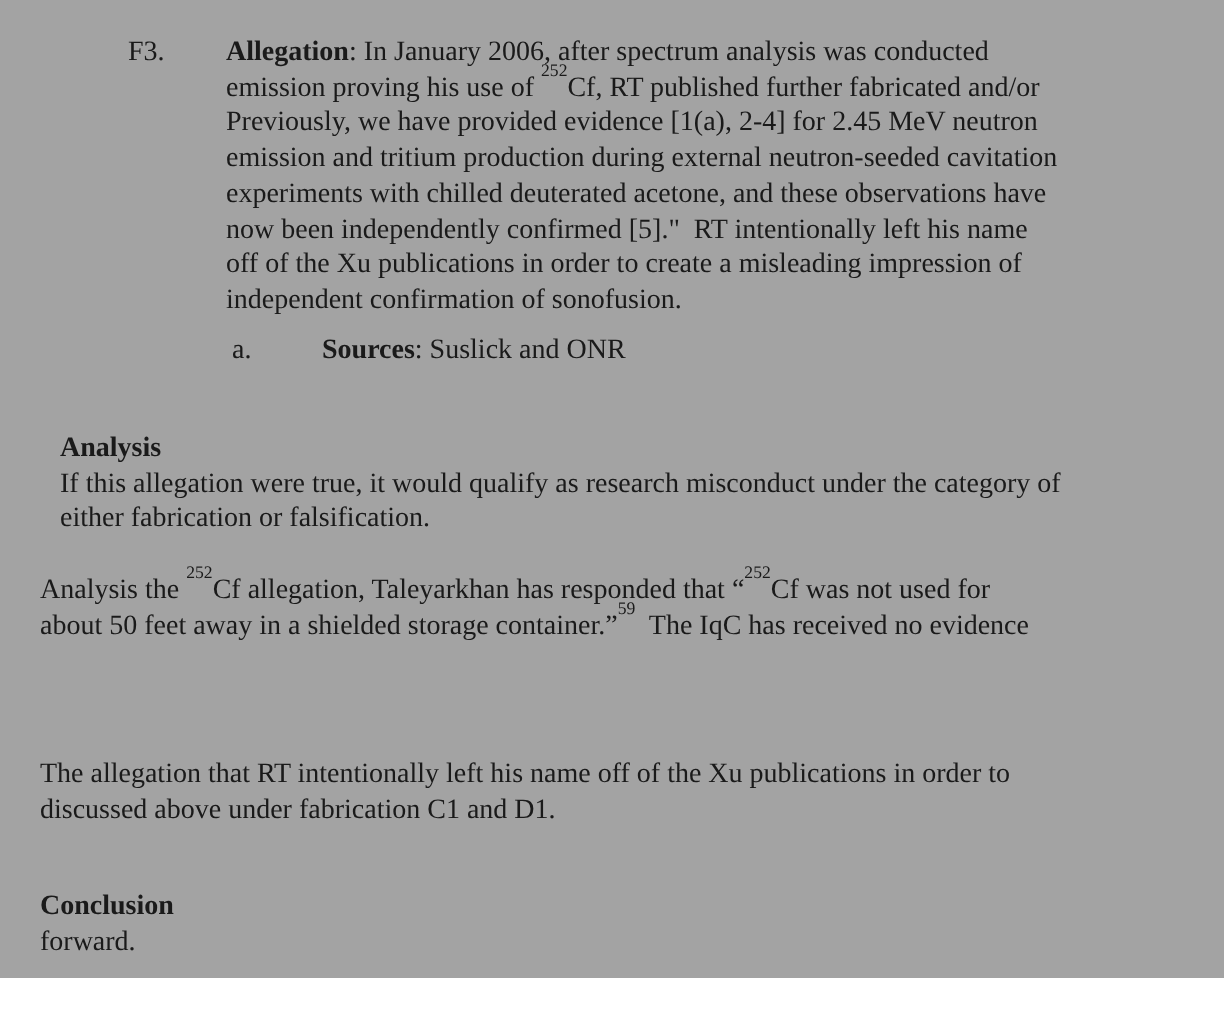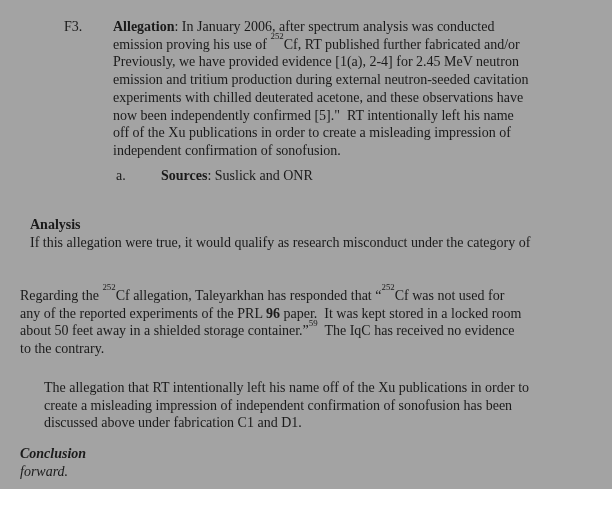--- a/index.html
+++ b/index.html
@@ -41,22 +41,22 @@
   .source-row {
     margin-top: 7px;
     display: flex;
     align-items: flex-start;
   }
   .source-label { margin-left: 3px; width: 45px; flex: none; }
   .source-runs { white-space: pre; }
 
   .analysis-section { position: absolute; top: 216px; left: 20px; margin-left: 10px; }
   .para-regarding  { position: absolute; top: 287px; left: 20px; }
-  .para-xu         { position: absolute; top: 379px; left: 20px; margin-left: 24px; }
-  .conclusion-section { position: absolute; top: 445px; left: 20px; font-style: italic; }
+  .para-xu         { position: absolute; top: 379px; left: 20px; }
+  .conclusion-section { position: absolute; top: 445px; left: 20px; }
 </style>
 </head>
 <body>
 
 <div class="doc">
 
   <div class="f3-block">
     <div class="f3-label">F3.</div>
     <div class="f3-content">
       <div>
@@ -73,33 +73,31 @@
         <span class="source-label">a.</span>
         <span class="source-runs"><span class="b">Sources</span><span class="n">: Suslick and ONR</span></span>
       </div>
     </div>
   </div>
 
   <div class="analysis-section">
     <div class="heading">Analysis</div>
     <div>
         <div class="line"><span class="n">If this allegation were true, it would qualify as research misconduct under the category of</span></div>
+        <div class="line"><span class="n">either fabrication or falsification.</span></div>
       </div>
   </div>
 
   <div class="para-regarding">
-      <div class="line"><span class="n">Regarding the </span><sup class="sup">252</sup><span class="n">Cf allegation, Taleyarkhan has responded that “</span><sup class="sup">252</sup><span class="n">Cf was not used for</span></div>
-      <div class="line"><span class="n">any of the reported experiments of the PRL </span><span class="b">96</span><span class="n"> paper.  It was kept stored in a locked room</span></div>
+      <div class="line"><span class="n">Analysis the </span><sup class="sup">252</sup><span class="n">Cf allegation, Taleyarkhan has responded that “</span><sup class="sup">252</sup><span class="n">Cf was not used for</span></div>
       <div class="line"><span class="n">about 50 feet away in a shielded storage container.”</span><sup class="sup">59</sup><span class="n">  The IqC has received no evidence</span></div>
-      <div class="line"><span class="n">to the contrary.</span></div>
     </div>
 
   <div class="para-xu">
       <div class="line"><span class="n">The allegation that RT intentionally left his name off of the Xu publications in order to</span></div>
-      <div class="line"><span class="n">create a misleading impression of independent confirmation of sonofusion has been</span></div>
       <div class="line"><span class="n">discussed above under fabrication C1 and D1.</span></div>
     </div>
 
   <div class="conclusion-section">
     <div class="heading">Conclusion</div>
     <div>
         <div class="line"><span class="n">forward.</span></div>
       </div>
   </div>
 

